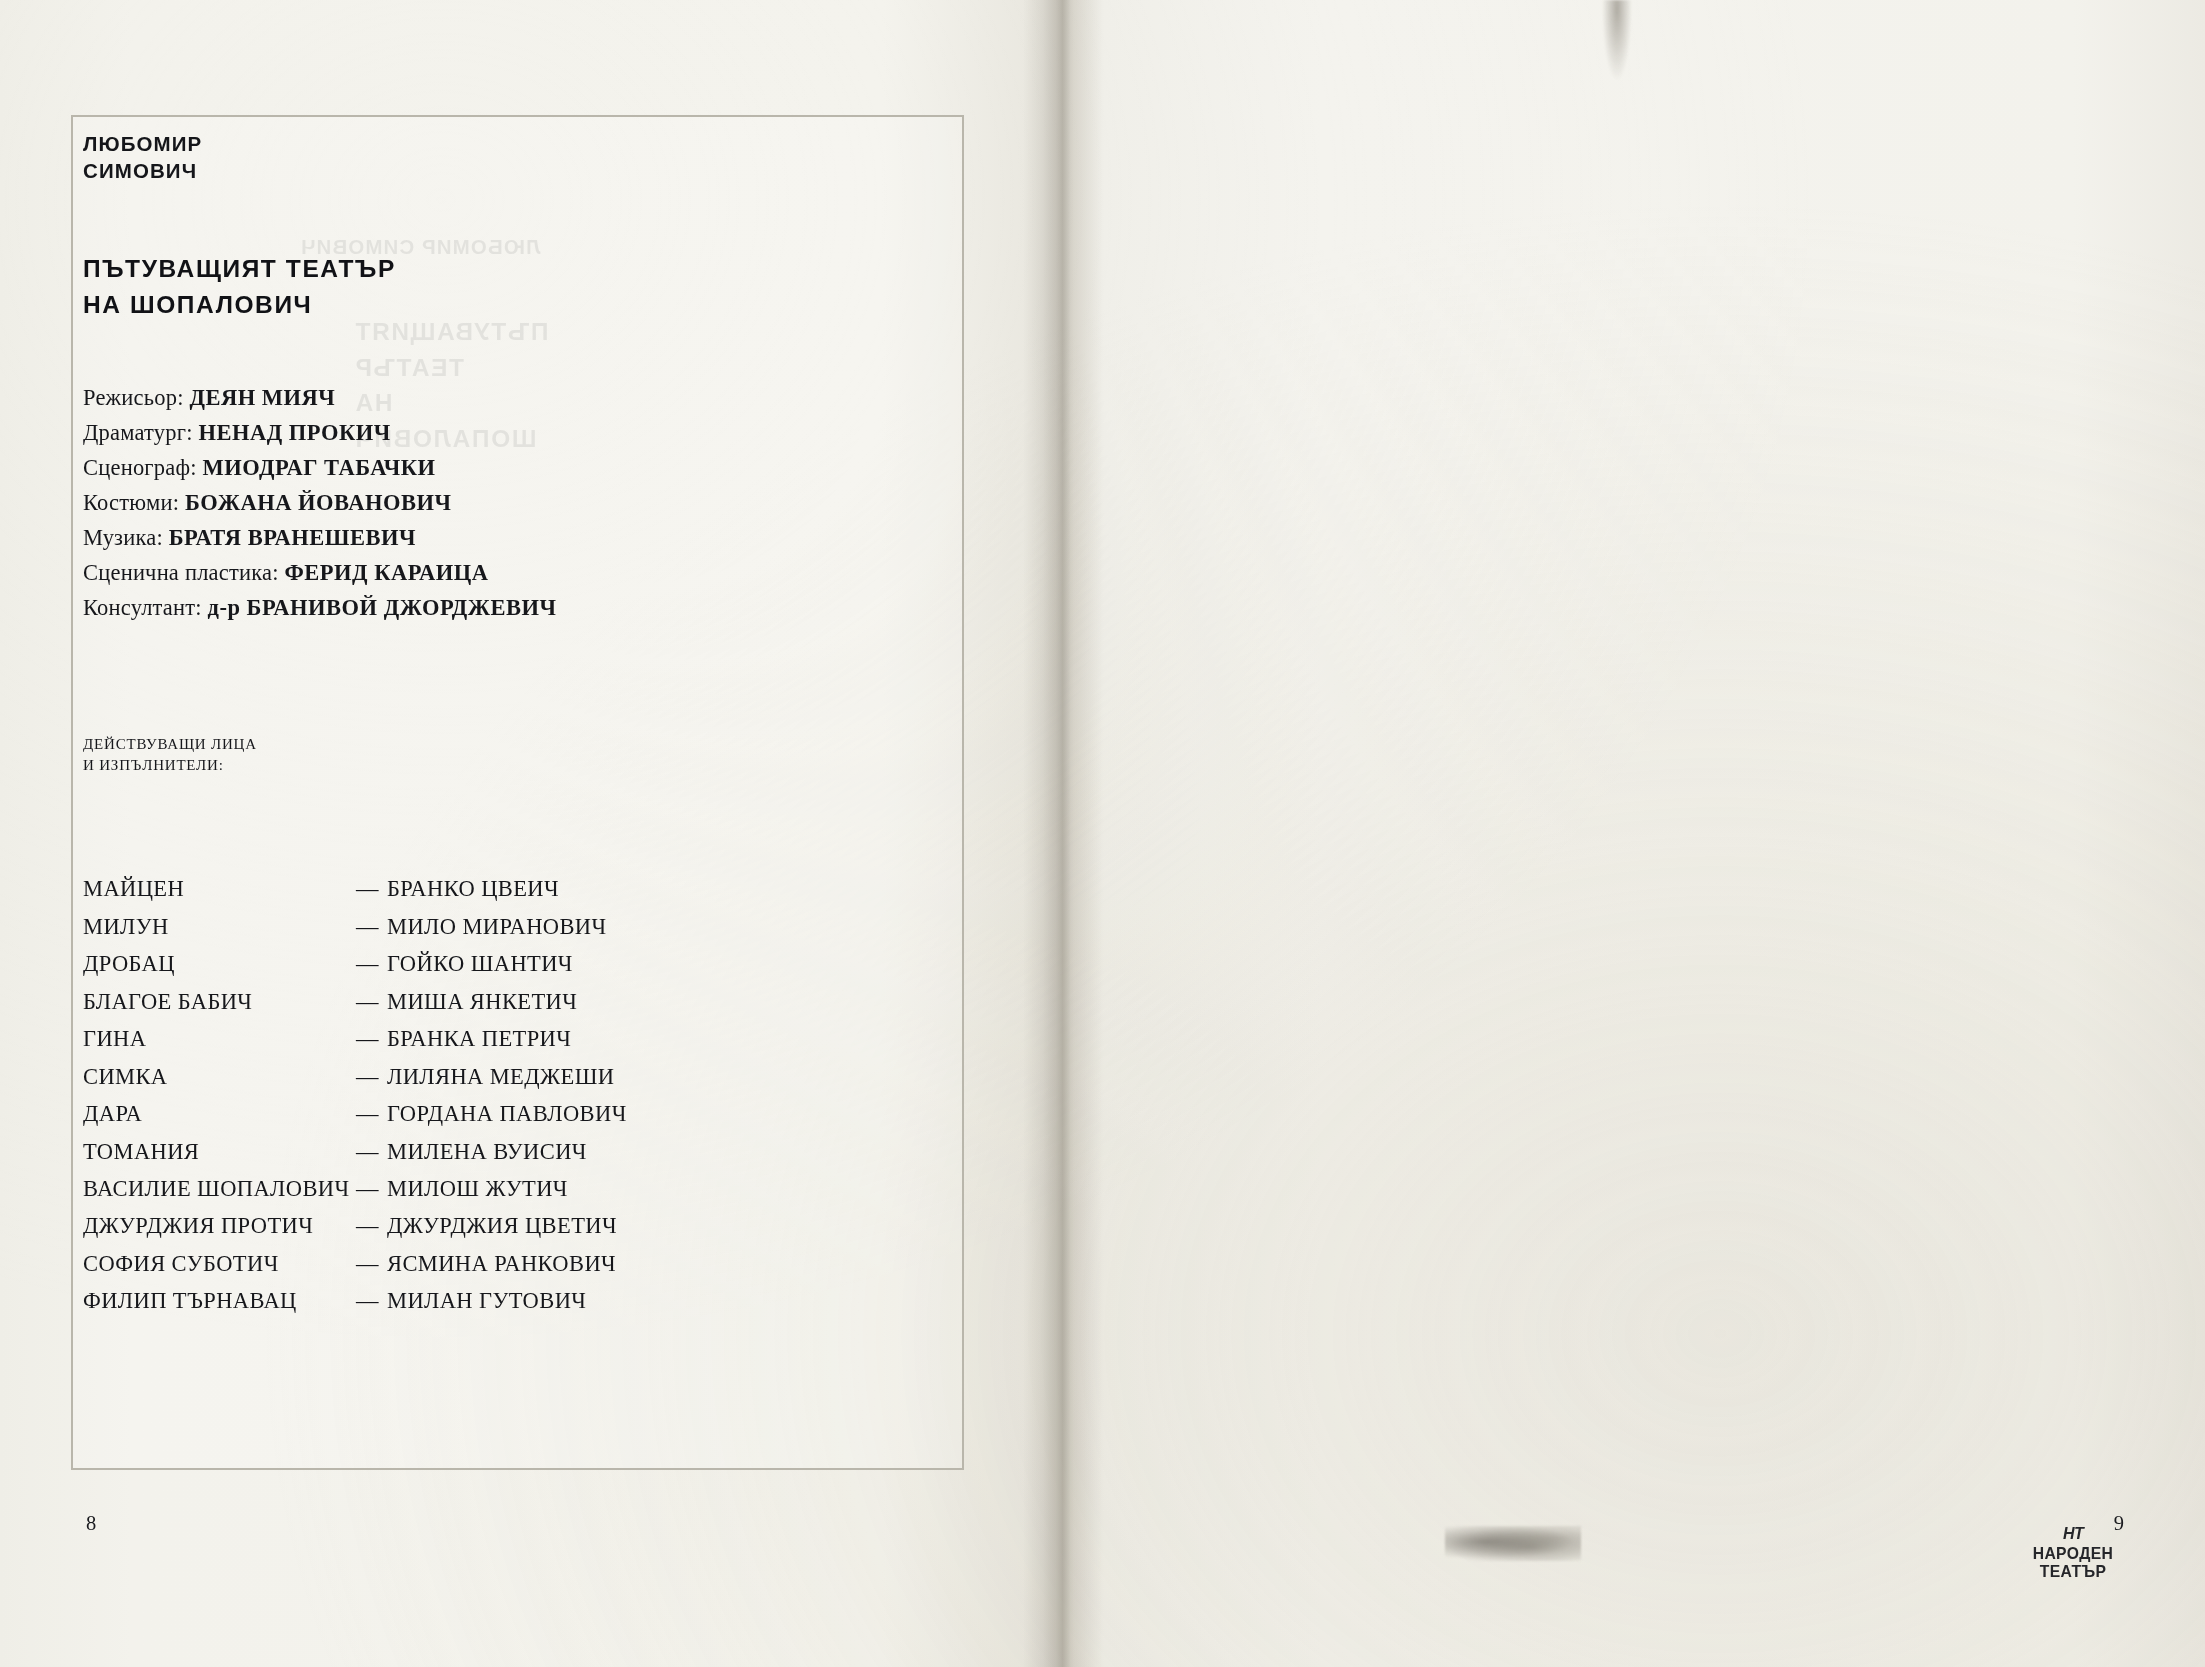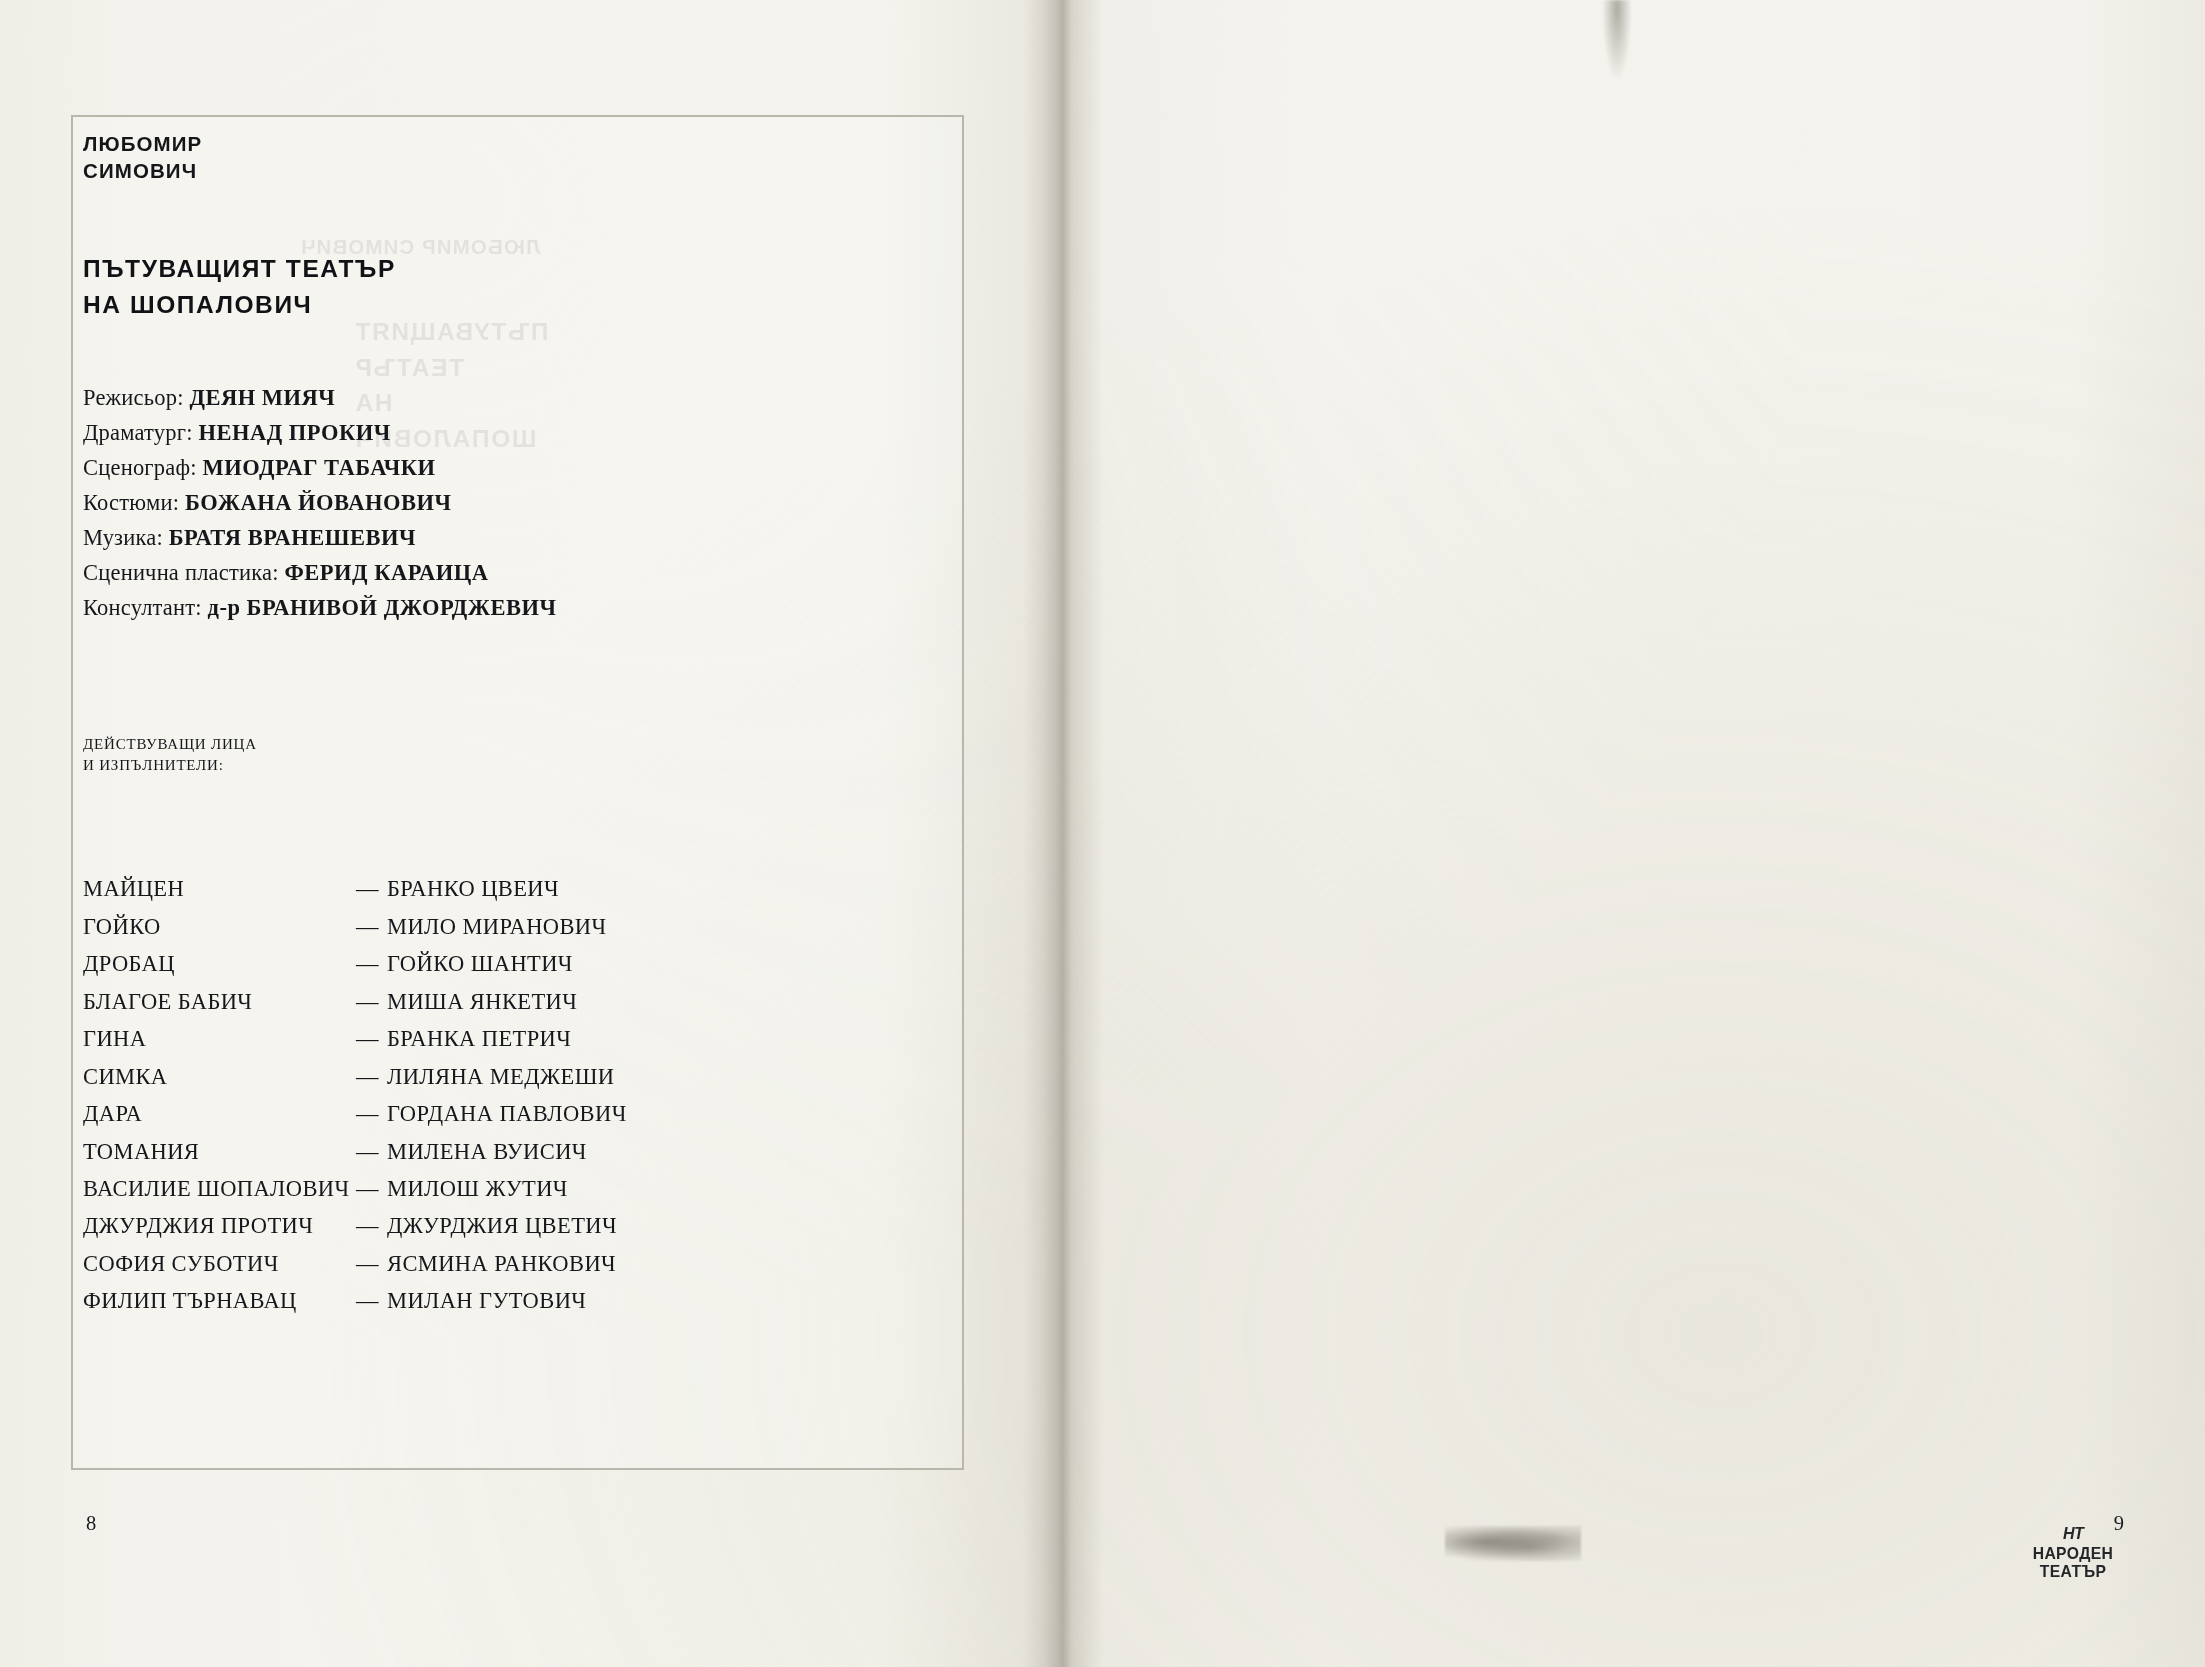--- a/index.html
+++ b/index.html
@@ -265,21 +265,21 @@
         <div>И ИЗПЪЛНИТЕЛИ:</div>
       </div>
 
       <div class="cast-list">
         <div class="cast-row">
           <span class="cast-char">МАЙЦЕН</span>
           <span class="cast-dash">—</span>
           <span class="cast-actor">БРАНКО ЦВЕИЧ</span>
         </div>
         <div class="cast-row">
-          <span class="cast-char">ГОЙКО</span>
+          <span class="cast-char">МИЛУН</span>
           <span class="cast-dash">—</span>
           <span class="cast-actor">МИЛО МИРАНОВИЧ</span>
         </div>
         <div class="cast-row">
           <span class="cast-char">ДРОБАЦ</span>
           <span class="cast-dash">—</span>
           <span class="cast-actor">ГОЙКО ШАНТИЧ</span>
         </div>
         <div class="cast-row">
           <span class="cast-char">БЛАГОЕ БАБИЧ</span>

